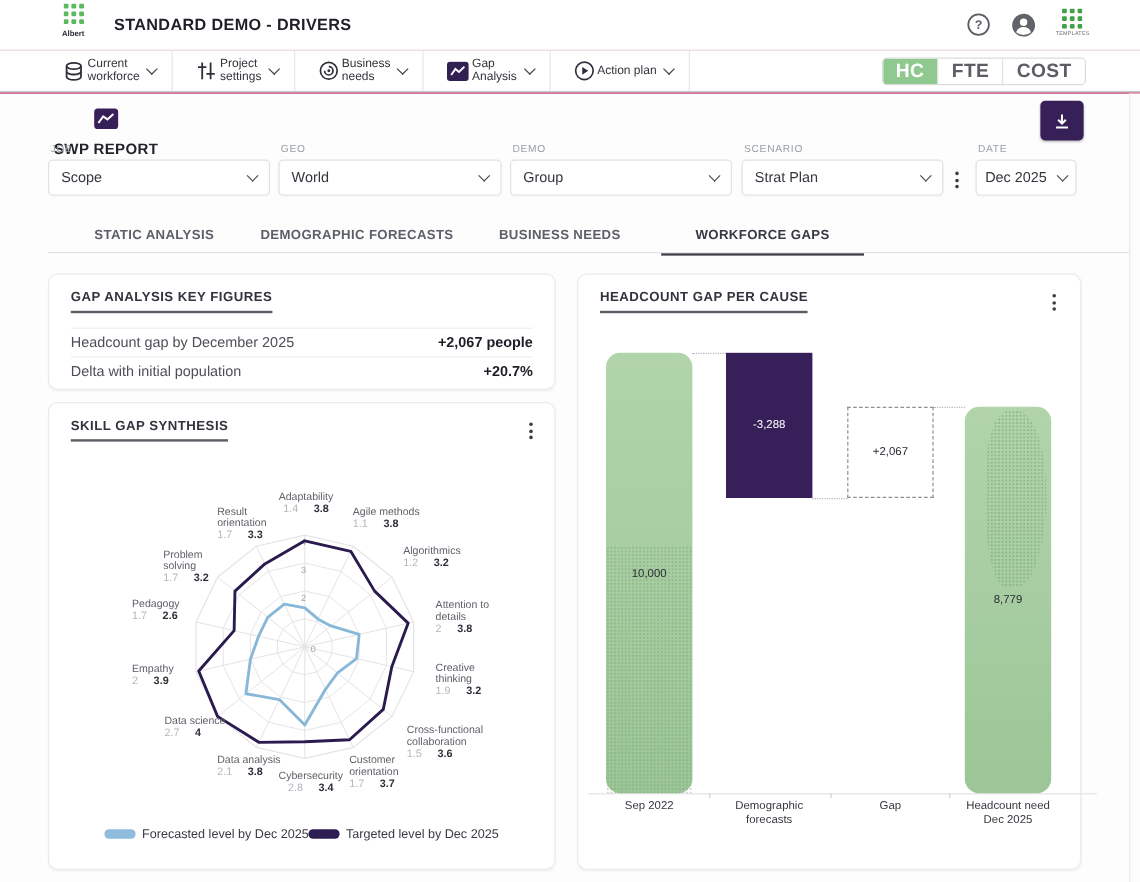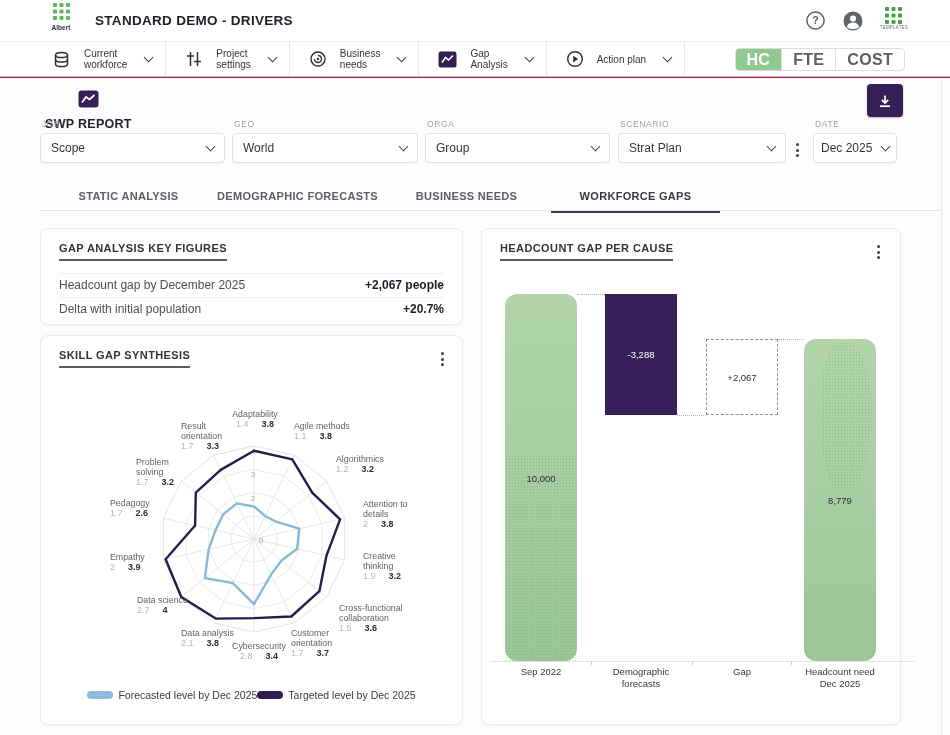--- a/index.html
+++ b/index.html
@@ -15,21 +15,21 @@
   .app-title{position:absolute;left:95px;top:13px;margin:0;font-size:13.5px;font-weight:700;
              letter-spacing:.3px;color:#1f1f28;}
   .topbar-right{position:absolute;right:42px;top:4px;display:flex;align-items:flex-start;gap:16px;}
   .icon-btn{display:flex;flex-direction:column;align-items:center;margin-top:6px;}
   .icon-btn.templates{margin-top:3px;}
   .tpl-label{font-size:4.5px;color:#6b6b73;letter-spacing:.2px;margin-top:1px;}
 
   
   .navbar{position:absolute;left:0;top:42px;width:950px;height:35px;background:#fff;
           border-bottom:1px solid #b9b9b9;display:flex;align-items:stretch;}
-  .nav-item{display:flex;align-items:center;gap:13px;padding:0 13px 0 19px;border-right:1px solid #e7e7e7;cursor:pointer;}
+  .nav-item{display:flex;align-items:center;gap:2px;padding:0 13px 0 19px;border-right:1px solid #e7e7e7;cursor:pointer;}
   .nav-label{display:flex;flex-direction:column;font-size:10px;line-height:11px;color:#33333b;}
   .chev{display:inline-block;width:7px;height:7px;border-right:1.7px solid #43434d;
         border-bottom:1.7px solid #43434d;transform:rotate(45deg);margin-left:5px;margin-top:-4px;}
   .unit-toggle{position:absolute;right:45px;top:6px;height:23px;display:flex;border:1px solid #dcdcdc;
                border-radius:4px;overflow:hidden;background:#fff;}
   .seg{padding:0 11px;font-size:16px;font-weight:700;letter-spacing:.3px;color:#5d5d66;border-left:1px solid #e2e2e2;}
   .seg:first-child{border-left:none;}
   .seg.active{background:#8fc98f;color:#fff;}
 
   
@@ -242,21 +242,21 @@
       </div>
     </div>
     <div class="filter" style="left:232px;width:186px">
       <div class="filter-label">GEO</div>
       <div class="filter-select">
         <span>World</span>
         <span class="chev"></span>
       </div>
     </div>
     <div class="filter" style="left:425px;width:185px">
-      <div class="filter-label">ORGA</div>
+      <div class="filter-label">DEMO</div>
       <div class="filter-select">
         <span>Group</span>
         <span class="chev"></span>
       </div>
     </div>
     <div class="filter" style="left:618px;width:168px">
       <div class="filter-label">SCENARIO</div>
       <div class="filter-select">
         <span>Strat Plan</span>
         <span class="chev"></span>

